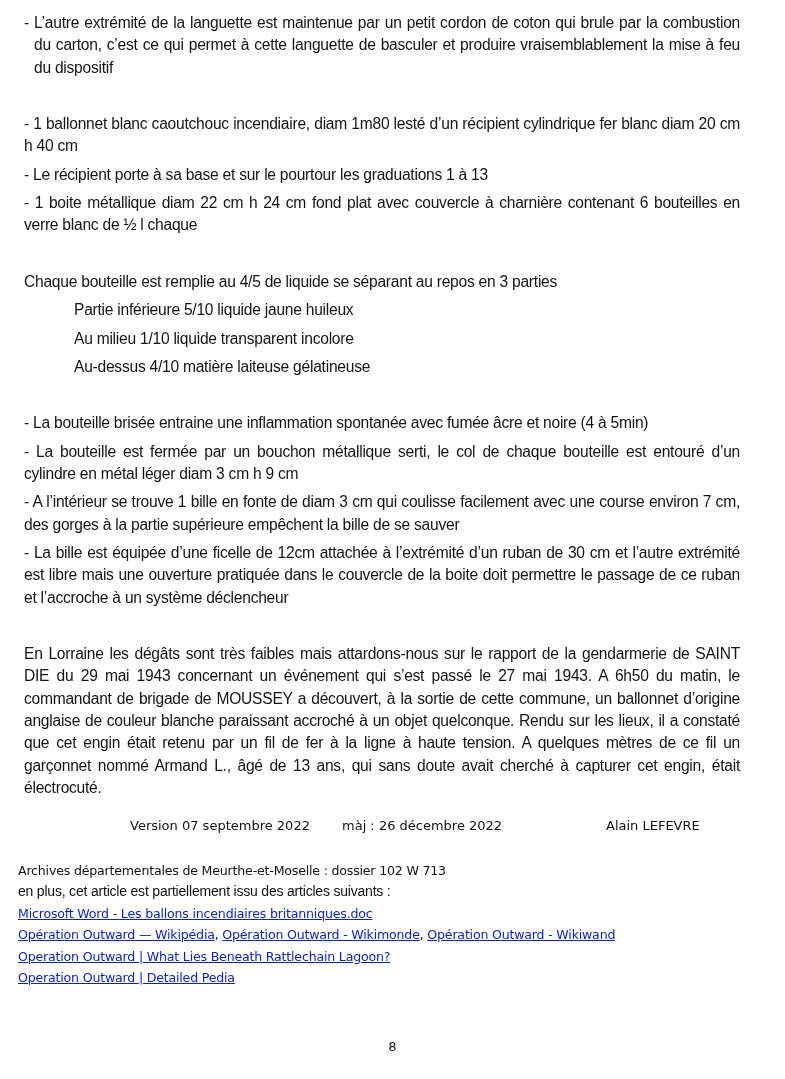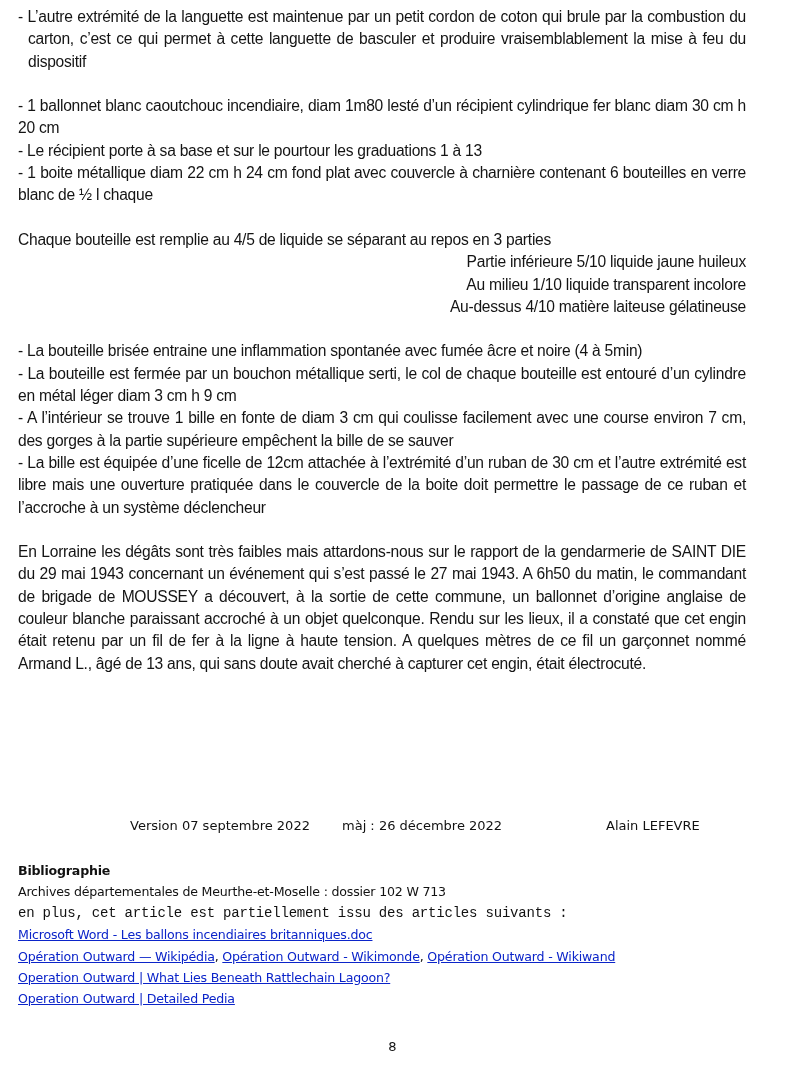--- a/index.html
+++ b/index.html
@@ -2,50 +2,50 @@
 <html><head>
   <meta charset="utf-8">
   <style>
     html, body { margin: 0; padding: 0; background: #ffffff; }
     body { width: 785px; height: 1079px; position: relative; overflow: hidden; color: #141414; }
     .main-text {
       position: absolute; left: 18px; top: 6px; width: 728px;
       font-family: "Liberation Sans", sans-serif; font-size: 15.6px; line-height: 22.3px;
       text-align: justify; letter-spacing: -0.25px;
     }
-    .main-text p { margin: 0; }
+    .main-text p { margin: 6px; }
     .gap { height: 22.3px; }
     .hang { padding-left: 10px; text-indent: -10px; }
-    .indent { padding-left: 50px; text-align: right; }
+    .indent { padding-left: 50px; text-align: left; }
     .nojust { text-align: left; }
     .footer-line {
       position: absolute; top: 818px; left: 0; width: 785px; height: 22px;
       font-family: "DejaVu Sans", sans-serif; font-size: 13px; color: #111;
     }
     .footer-line span { position: absolute; white-space: nowrap; }
     .biblio {
       position: absolute; left: 18px; top: 860px; width: 740px;
       font-family: "DejaVu Sans", sans-serif; font-size: 12.6px; line-height: 21.4px; color: #111;
       letter-spacing: -0.2px;
     }
     .biblio .title { font-weight: bold; }
-    .biblio .plain2 { font-family: Liberation Mono, monospace; font-size: 14px; }
+    .biblio .plain2 { font-family: Liberation Sans, sans-serif; font-size: 14px; }
     .biblio a { color: #0b24c9; text-decoration: underline; text-align: right; }
     .page-number {
       position: absolute; top: 1039px; left: 0; width: 785px; text-align: center;
       font-family: "DejaVu Sans", sans-serif; font-size: 13px; color: #111;
     }
   </style>
 </head>
 <body>
 
 <div class="main-text">
   <p class="hang">- L’autre extrémité de la languette est maintenue par un petit cordon de coton qui brule par la combustion du carton, c’est ce qui permet à cette languette de basculer et produire vraisemblablement la mise à feu du dispositif</p>
   <div class="gap"></div>
-  <p>- 1 ballonnet blanc caoutchouc incendiaire, diam 1m80 lesté d’un récipient cylindrique fer blanc diam 30 cm h 20 cm</p>
+  <p>- 1 ballonnet blanc caoutchouc incendiaire, diam 1m80 lesté d’un récipient cylindrique fer blanc diam 20 cm h 40 cm</p>
   <p class="nojust">- Le récipient porte à sa base et sur le pourtour les graduations 1 à 13</p>
   <p>- 1 boite métallique diam 22 cm h 24 cm fond plat avec couvercle à charnière contenant 6 bouteilles en verre blanc de ½ l chaque</p>
   <div class="gap"></div>
   <p class="nojust">Chaque bouteille est remplie au 4/5 de liquide se séparant au repos en 3 parties</p>
   <p class="indent">Partie inférieure 5/10 liquide jaune huileux</p>
   <p class="indent">Au milieu 1/10 liquide transparent incolore</p>
   <p class="indent">Au-dessus 4/10 matière laiteuse gélatineuse</p>
   <div class="gap"></div>
   <p class="nojust">- La bouteille brisée entraine une inflammation spontanée avec fumée âcre et noire (4 à 5min)</p>
   <p>- La bouteille est fermée par un bouchon métallique serti, le col de chaque bouteille est entouré d’un cylindre en métal léger diam 3 cm h 9 cm</p>
@@ -55,21 +55,20 @@
   <p>En Lorraine les dégâts sont très faibles mais attardons-nous sur le rapport de la gendarmerie de SAINT DIE du 29 mai 1943 concernant un événement qui s’est passé le 27 mai 1943. A 6h50 du matin, le commandant de brigade de MOUSSEY a découvert, à la sortie de cette commune, un ballonnet d’origine anglaise de couleur blanche paraissant accroché à un objet quelconque. Rendu sur les lieux, il a constaté que cet engin était retenu par un fil de fer à la ligne à haute tension. A quelques mètres de ce fil un garçonnet nommé Armand L., âgé de 13 ans, qui sans doute avait cherché à capturer cet engin, était électrocuté.</p>
 </div>
 
 <div class="footer-line">
   <span style="left:130px;">Version 07 septembre 2022</span>
   <span style="left:342px;">màj : 26 décembre 2022</span>
   <span style="left:576px;margin-left:30px;">Alain LEFEVRE</span>
 </div>
 
 <div class="biblio">
-  <div class="title">Bibliographie</div>
   <div>Archives départementales de Meurthe-et-Moselle :  dossier 102 W 713</div>
   <div class="plain2">en plus, cet article est partiellement issu des articles suivants :</div>
   <div><a href="#">Microsoft Word - Les ballons incendiaires britanniques.doc</a></div>
   <div>
     <a href="#">Opération Outward — Wikipédia</a><span>, </span><a href="#">Opération Outward - Wikimonde</a><span>, </span><a href="#">Opération Outward - Wikiwand</a>
   </div>
   <div><a href="#">Operation Outward | What Lies Beneath Rattlechain Lagoon?</a></div>
   <div><a href="#">Operation Outward | Detailed Pedia</a></div>
 </div>
 

